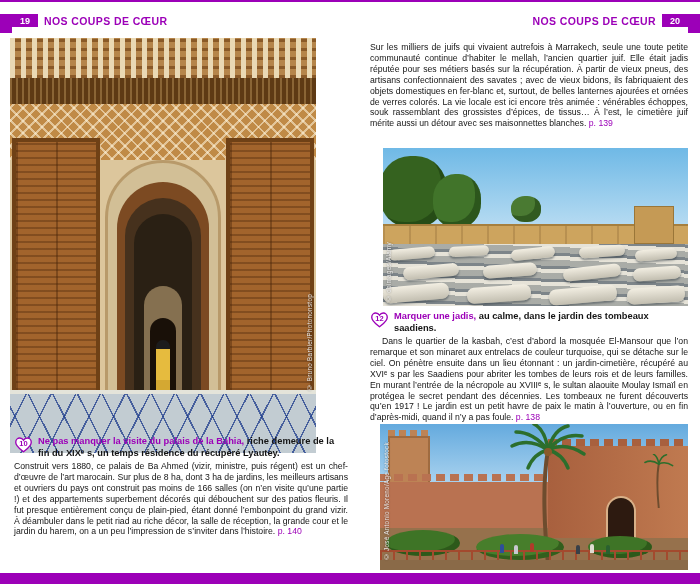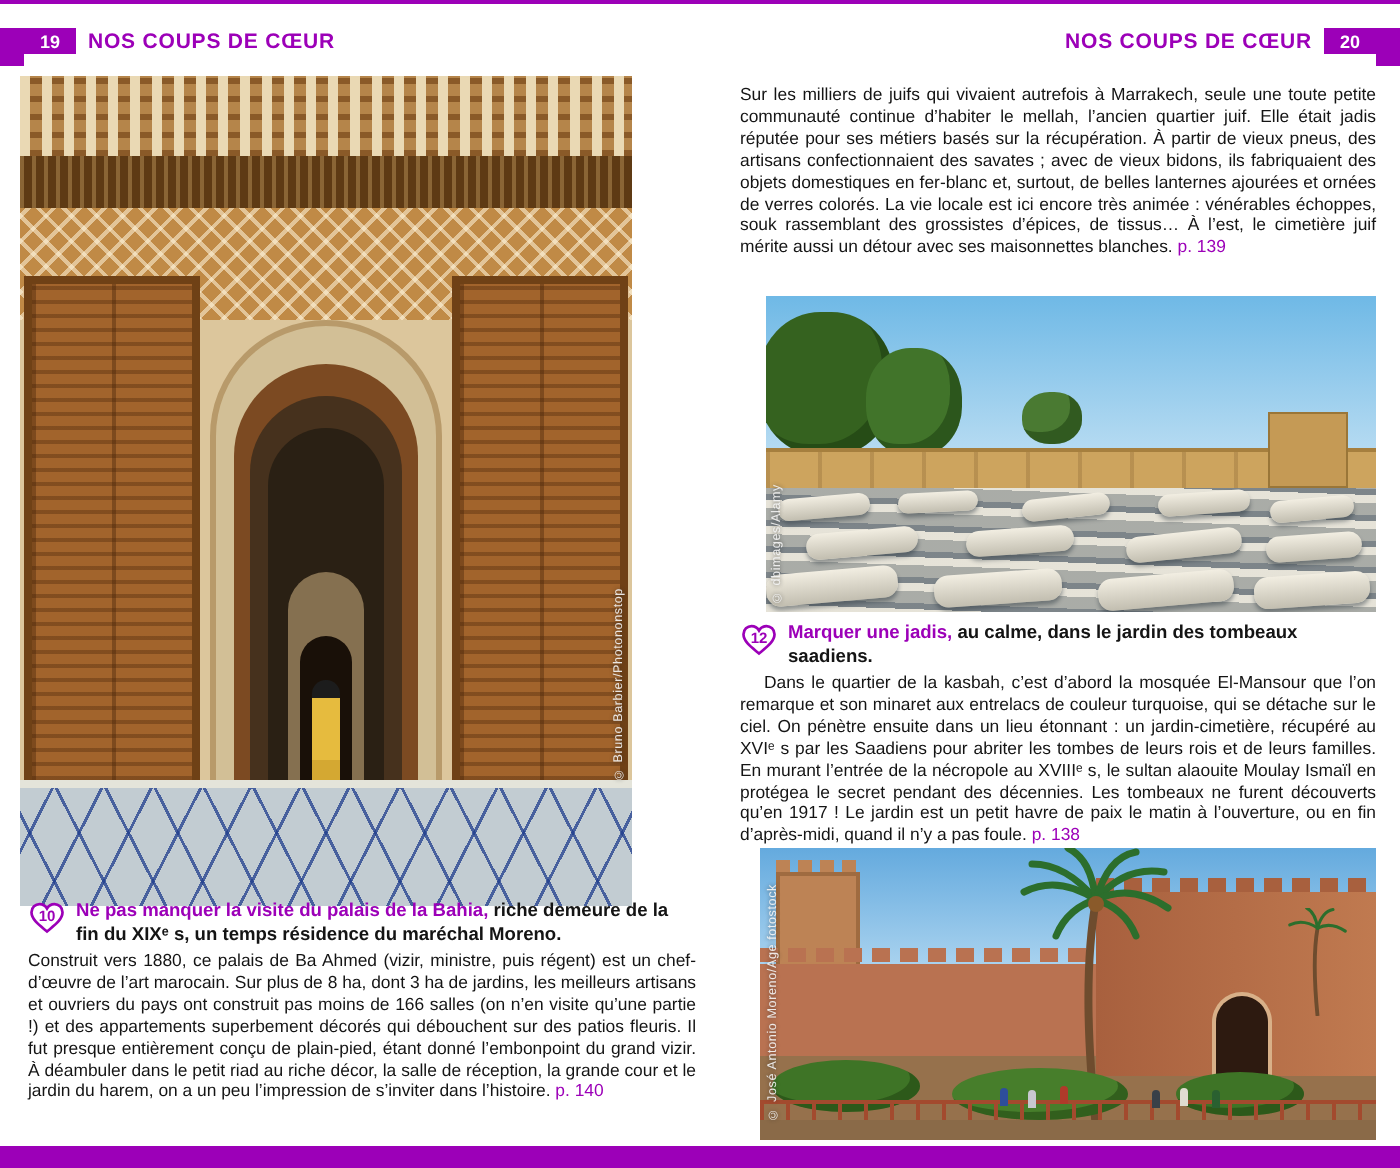--- a/index.html
+++ b/index.html
@@ -16,21 +16,21 @@
   .tab{background:var(--purple);top:14px;width:12px;height:19px;}
   .tab-l{left:0;} .tab-r{right:0;}
   .numbox{background:var(--purple);color:#fff;font-weight:bold;font-size:9px;
           top:14px;width:26px;height:13px;display:flex;align-items:center;justify-content:center;}
   .numbox-l{left:12px;} .numbox-r{right:12px;}
   .hdr-title{top:15px;color:var(--purple);font-weight:bold;font-size:10.5px;letter-spacing:.4px;white-space:nowrap;}
   .hdr-title-l{left:44px;} .hdr-title-r{right:44px;}
 
   
   .item{position:absolute;color:var(--ink);}
-  .item10{left:14px;top:450px;width:334px;}
+  .item10{left:14px;top:436px;width:334px;}
   .item11{left:370px;top:41px;width:318px;}
   .item12{left:370px;top:311px;width:318px;}
   .ihead{display:flex;gap:5px;margin-bottom:2px;}
   .heart{width:19px;height:18px;flex:0 0 19px;margin-top:0;}
   .heart path{fill:#fff;stroke:var(--purple);stroke-width:1.7;}
   .heart text{font:bold 9.5px "Liberation Sans","DejaVu Sans",sans-serif;fill:var(--purple);text-anchor:middle;}
   .htext{flex:1;font-weight:bold;font-size:9.3px;line-height:11.5px;}
   .hp{color:var(--purple);} .hb{color:var(--ink);}
   .bodytext{font-size:8.7px;line-height:10.9px;text-align:justify;margin-top:1px;}
   .indent{text-indent:12px;}
@@ -156,21 +156,21 @@
     <div class="abs bh-floor"></div>
     <div class="credit bh-credit">© Bruno Barbier/Photononstop</div>
   </div>
 
   <div class="item item10">
     <div class="ihead">
       <svg class="heart" viewBox="0 0 24 22">
         <path d="M12 19.5 C8.5 16.5 2.2 12.5 2.2 7.4 C2.2 4.3 4.7 2.2 7.3 2.2 C9.3 2.2 11 3.3 12 5 C13 3.3 14.7 2.2 16.7 2.2 C19.3 2.2 21.8 4.3 21.8 7.4 C21.8 12.5 15.5 16.5 12 19.5 Z"></path>
         <text x="12" y="12.8">10</text>
       </svg>
-      <div class="htext"><span class="hp">Ne pas manquer la visite du palais de la Bahia, </span><span class="hb">riche demeure de la fin du XIXᵉ s, un temps résidence du maréchal Moreno.</span></div>
+      <div class="htext"><span class="hp">Ne pas manquer la visite du palais de la Bahia, </span><span class="hb">riche demeure de la fin du XIXᵉ s, un temps résidence du récupéré Lyautey.</span></div>
     </div>
     <div class="bodytext"><span>Construit vers 1880, ce palais de Ba Ahmed (vizir, ministre, puis régent) est un chef-d’œuvre de l’art marocain. Sur plus de 8 ha, dont 3 ha de jardins, les meilleurs artisans et ouvriers du pays ont construit pas moins de 166 salles (on n’en visite qu’une partie !) et des appartements superbement décorés qui débouchent sur des patios fleuris. Il fut presque entièrement conçu de plain-pied, étant donné l’embonpoint du grand vizir. À déambuler dans le petit riad au riche décor, la salle de réception, la grande cour et le jardin du harem, on a un peu l’impression de s’inviter dans l’histoire. </span><span class="pref">p. 140</span></div>
   </div>
 
   <div class="item item11">
     <div class="bodytext"><span>Sur les milliers de juifs qui vivaient autrefois à Marrakech, seule une toute petite communauté continue d’habiter le mellah, l’ancien quartier juif. Elle était jadis réputée pour ses métiers basés sur la récupération. À partir de vieux pneus, des artisans confectionnaient des savates ; avec de vieux bidons, ils fabriquaient des objets domestiques en fer-blanc et, surtout, de belles lanternes ajourées et ornées de verres colorés. La vie locale est ici encore très animée : vénérables échoppes, souk rassemblant des grossistes d’épices, de tissus… À l’est, le cimetière juif mérite aussi un détour avec ses maisonnettes blanches. </span><span class="pref">p. 139</span></div>
   </div>
 
   <div class="photo ph-cemetery">
     <div class="abs cm-sky"></div>

